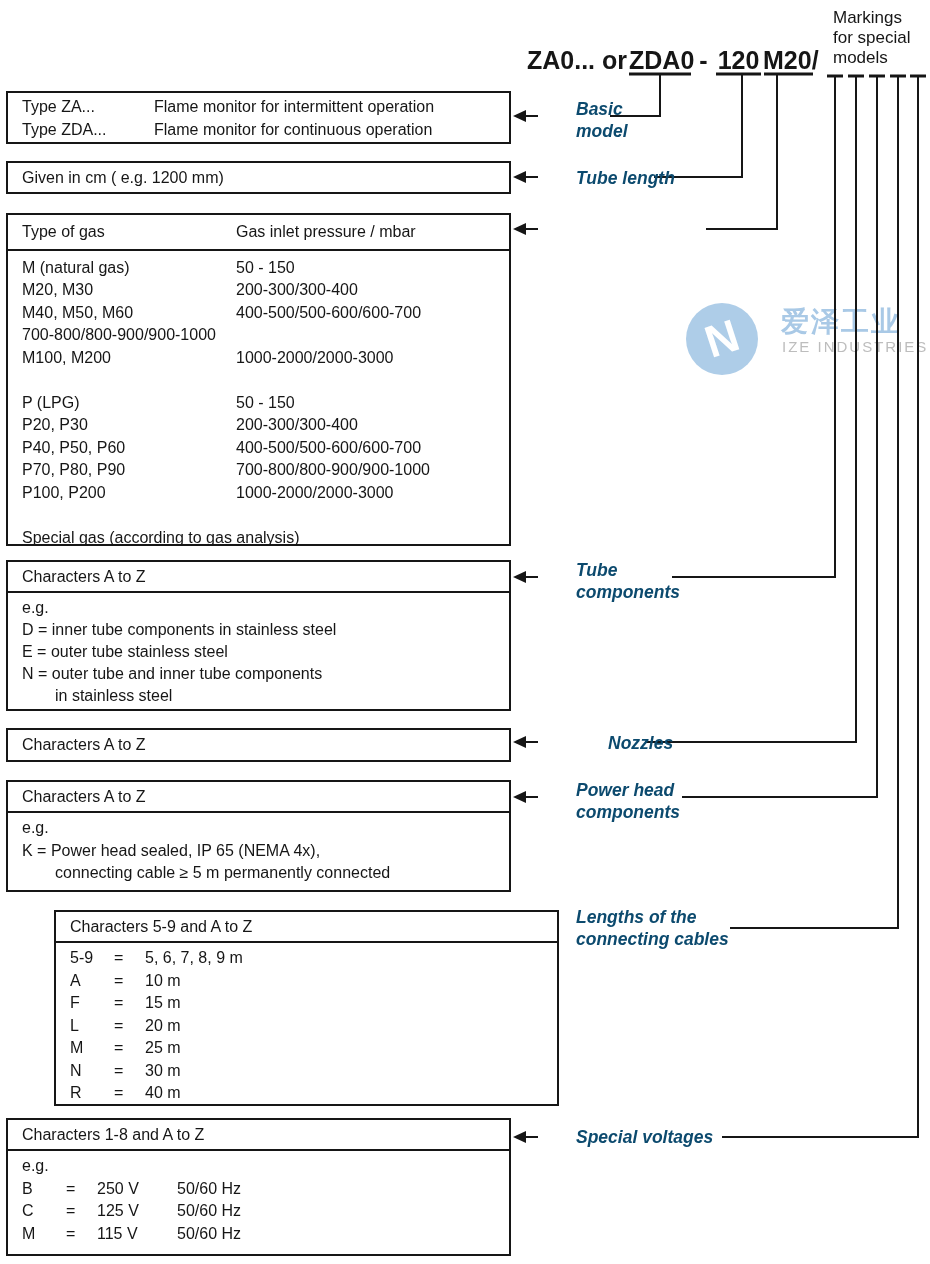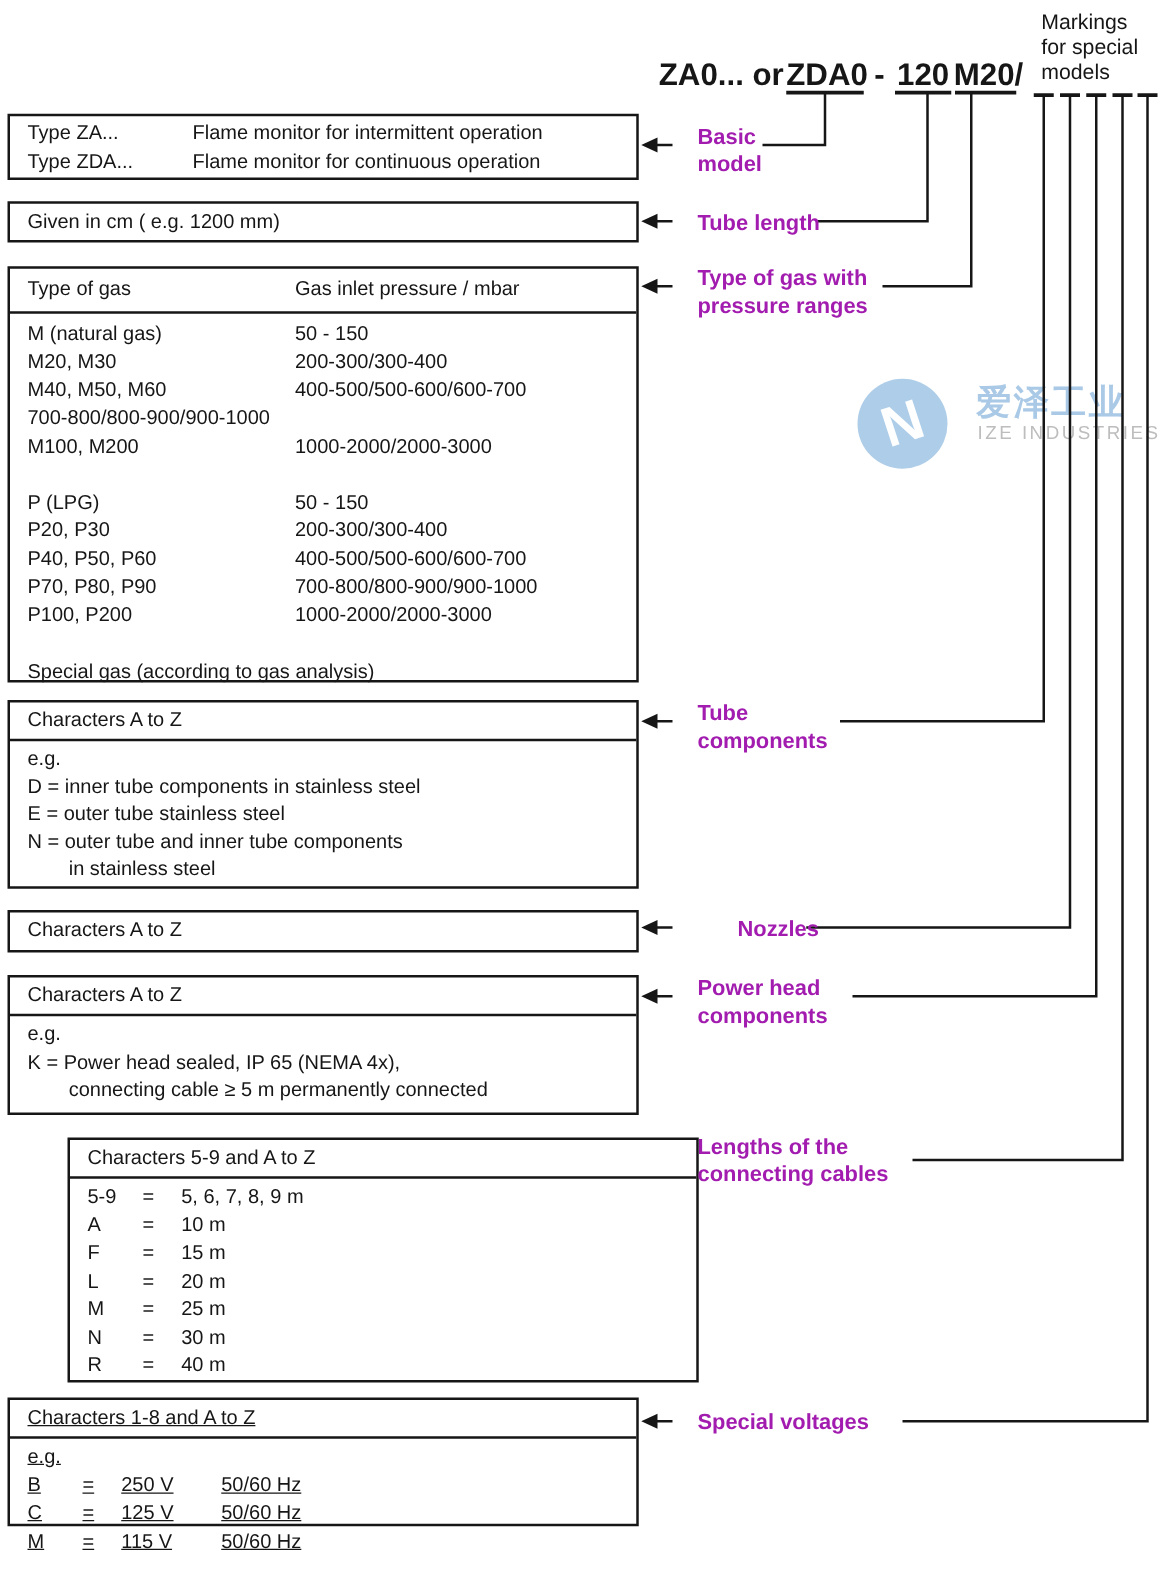--- a/index.html
+++ b/index.html
@@ -35,21 +35,21 @@
   .line22 { height:22px; line-height:22px; white-space:nowrap; }
   .indent { padding-left:33px; }
 
   .tc1 { width:132px; }           
   .gc1 { width:214px; }           
   .kk  { width:44px; }            
   .eq  { width:31px; }            
   .vv  { width:80px; }            
 
   
-  .rlabel { position:absolute; left:558px; font-size:17.5px; font-weight:bold; line-height:22px; color:#a21caf; white-space:nowrap; }
+  .rlabel { position:absolute; left:576px; font-size:17.5px; font-weight:bold; line-height:22px; color:#0c4a6e; white-space:nowrap;font-style:italic; }
 </style>
 </head>
 <body>
 
 <div class="page">
 
   <div class="watermark">
     <svg width="930" height="1264">
       <circle cx="722" cy="339" r="36" fill="#aecde8"></circle>
       <text x="722" y="354" text-anchor="middle" font-size="45" font-weight="bold" fill="#ffffff" transform="rotate(-18 722 339)" font-family="Liberation Sans, DejaVu Sans, sans-serif">N</text>
@@ -249,21 +249,21 @@
           <span>30 m</span>
         </div>
       <div class="row">
           <span class="kk">R</span>
           <span class="eq">=</span>
           <span>40 m</span>
         </div>
     </div>
   </div>
 
-  <div class="box" style="top:1118px;height:103px;text-decoration:underline;">
+  <div class="box" style="top:1118px;height:138px;">
     <div class="bh">Characters 1-8 and A to Z</div>
     <div class="bb">
       <div class="line">e.g.</div>
       <div class="row">
           <span class="kk">B</span>
           <span class="eq">=</span>
           <span class="vv">250 V</span>
           <span>50/60 Hz</span>
         </div>
       <div class="row">
@@ -281,24 +281,20 @@
     </div>
   </div>
 
   <div class="rlabel" style="top:98px;">
     <div>Basic</div>
     <div>model</div>
   </div>
   <div class="rlabel" style="top:167px;">
     <div>Tube length</div>
   </div>
-  <div class="rlabel" style="top:211px;">
-    <div>Type of gas with</div>
-    <div>pressure ranges</div>
-  </div>
   <div class="rlabel" style="top:559px;">
     <div>Tube</div>
     <div>components</div>
   </div>
   <div class="rlabel" style="top:732px;margin-left:32px;">
     <div>Nozzles</div>
   </div>
   <div class="rlabel" style="top:779px;">
     <div>Power head</div>
     <div>components</div>

